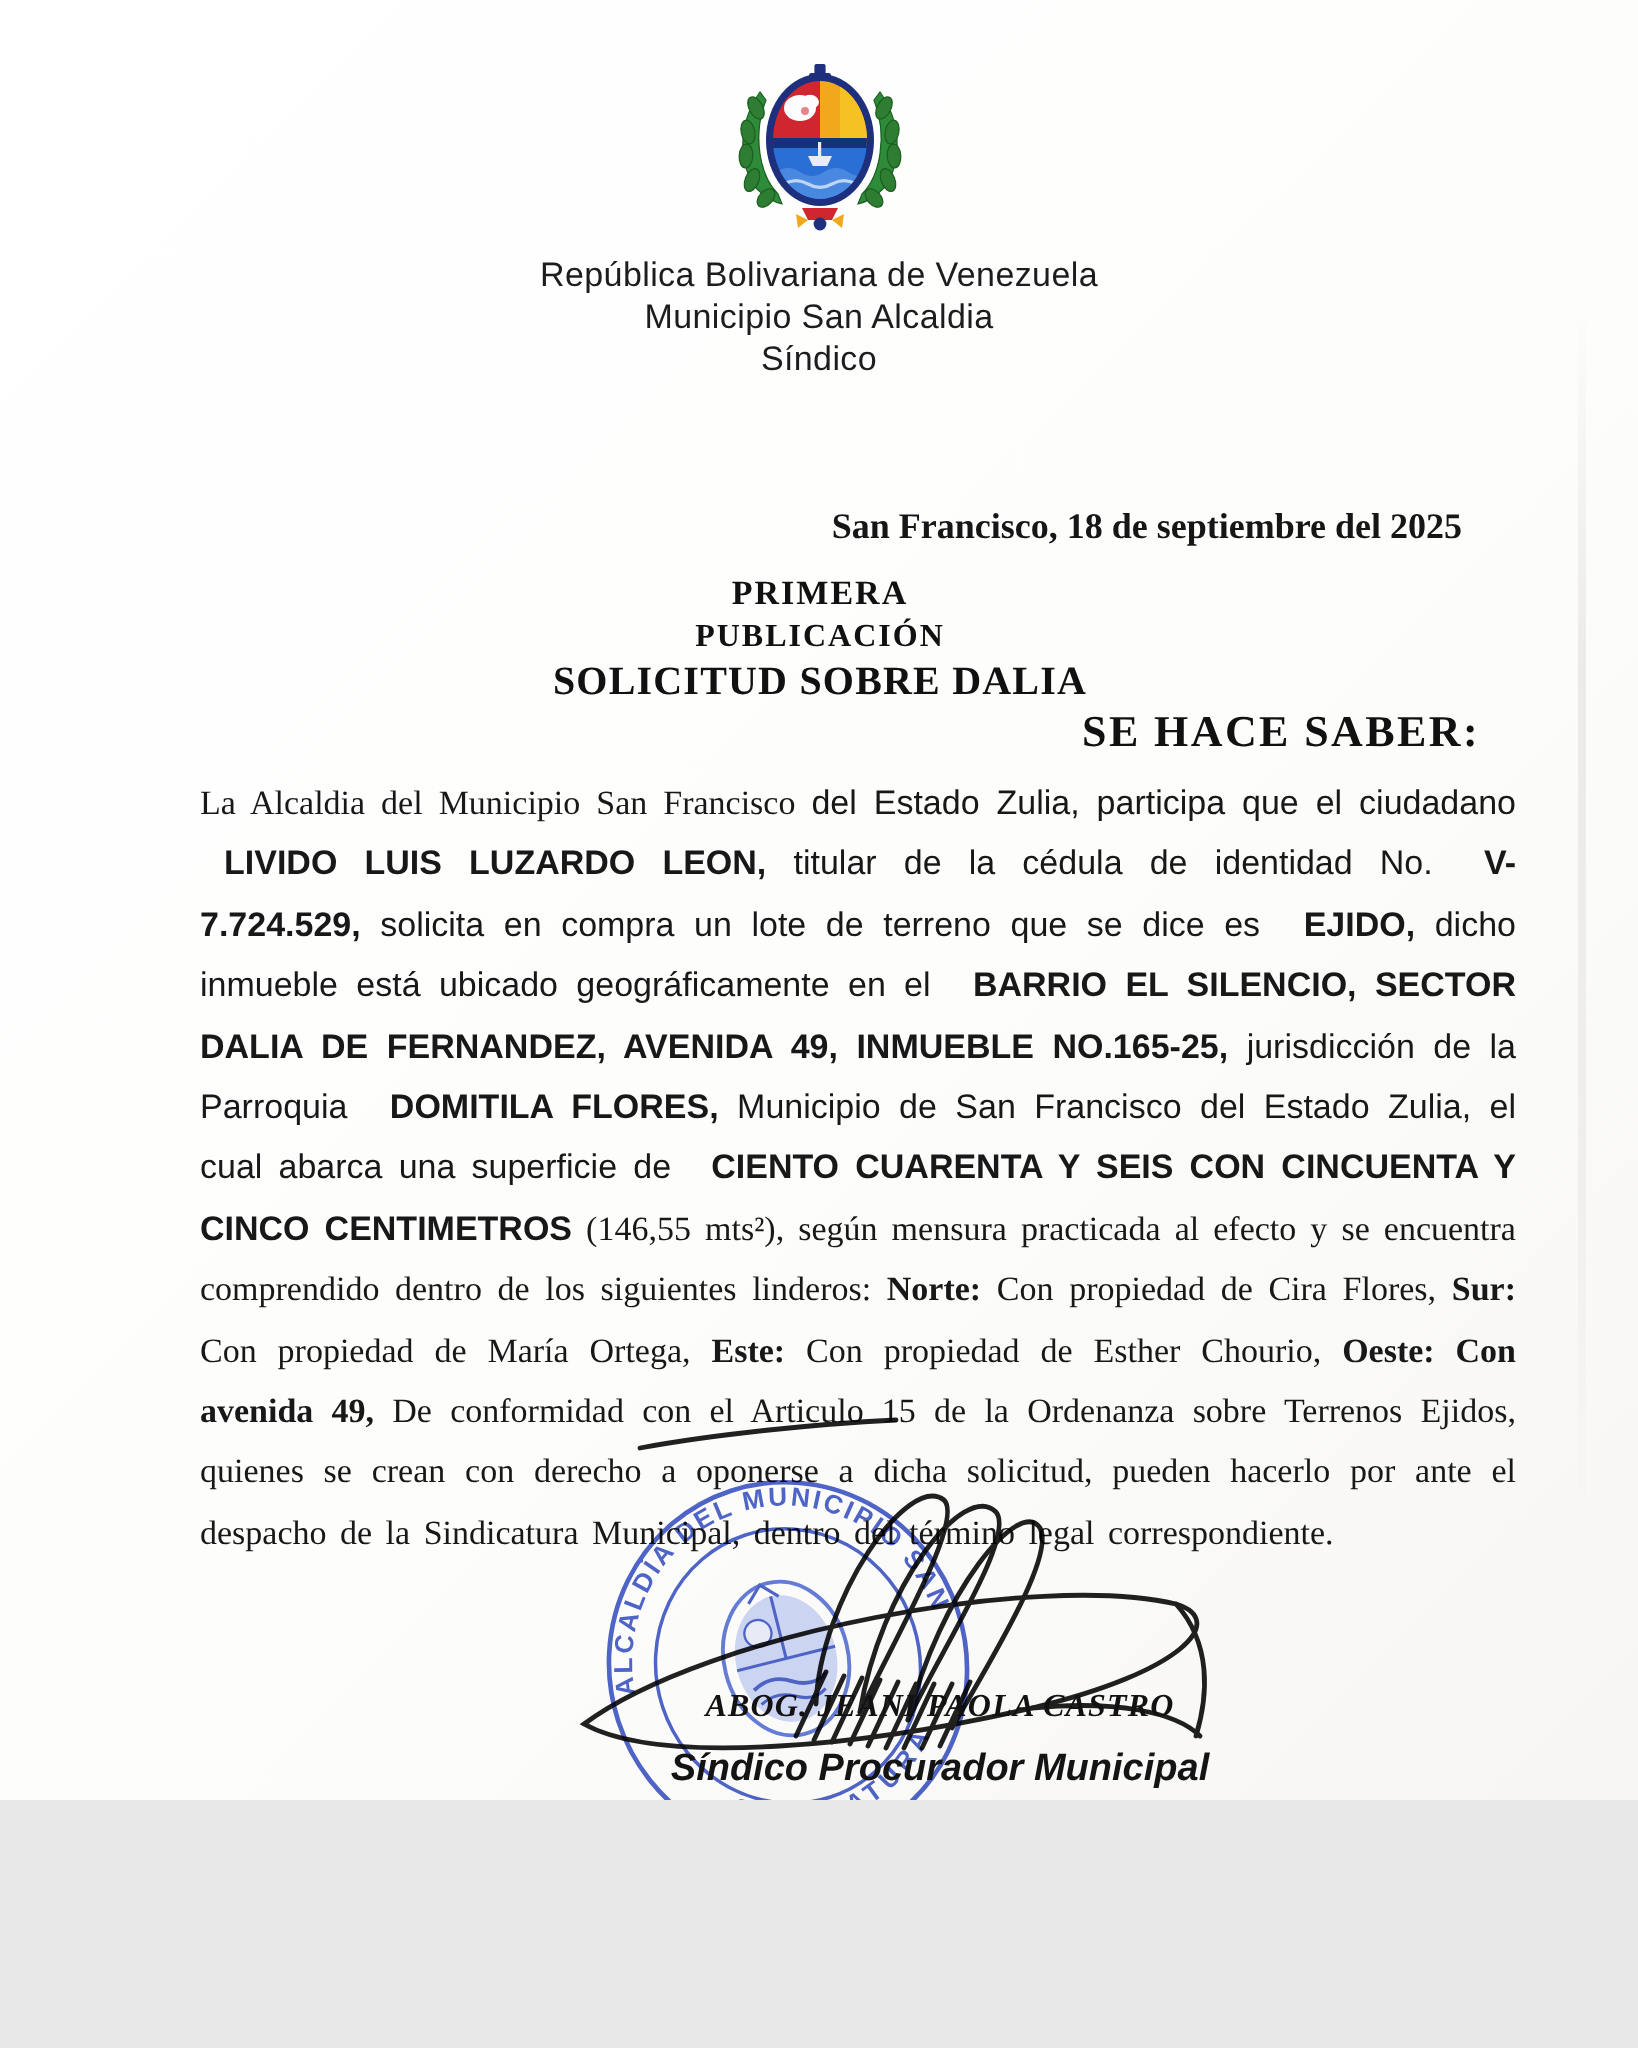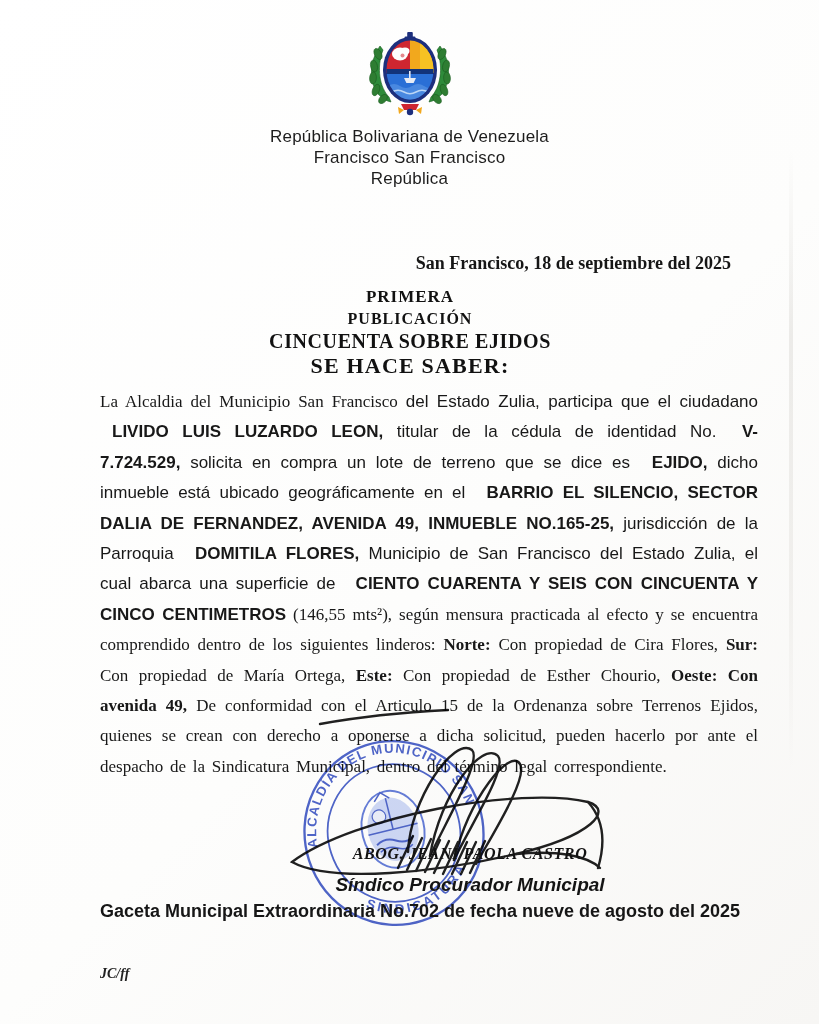--- a/index.html
+++ b/index.html
@@ -1,18 +1,18 @@
 <!DOCTYPE html>
 <html><head>
 <meta charset="utf-8">
 <style>
   html,body{margin:0;padding:0;background:#e8e8e8;}
   .page{
     position:relative;
-    width:819px;height:1024px;
+    width:819px;height:900px;
     margin:0 auto;
     background:linear-gradient(135deg,#ffffff 0%,#fdfdfc 55%,#f7f6f4 100%);
     overflow:hidden;
     font-family:"Liberation Sans",sans-serif;
     color:#1c1c1c;
     text-decoration:underline;
   }
   .scan-streak{
     position:absolute;right:26px;top:150px;width:4px;height:620px;
     background:linear-gradient(#fff0,#d8d6d2 30%,#e4e2de 70%,#fff0);
@@ -28,21 +28,21 @@
     font-family:"Liberation Serif",serif;font-weight:700;font-size:18px;color:#161616;margin-top:22px;
   }
   
   .titleblock{
     position:absolute;top:258px;left:80px;width:660px;text-align:center;
     font-family:"Liberation Serif",serif;font-weight:700;color:#111;margin-top:28px;
   }
   .t1{font-size:17px;letter-spacing:1px;line-height:21px;}
   .t2{font-size:16px;letter-spacing:1px;line-height:23px;}
   .t3{font-size:20px;letter-spacing:.6px;line-height:23px;}
-  .t4{font-size:22px;letter-spacing:1.2px;line-height:25px;}
+  .t4{font-size:22px;letter-spacing:1.2px;line-height:25px;text-align:right;}
   
   .bodytext{
     position:absolute;top:370px;left:100px;width:658px;
     text-align:justify;font-size:17px;line-height:30.4px;
     word-spacing:2.5px;color:#181818;
   }
   .sf{font-family:"Liberation Serif",serif;}
   .sfb{font-family:"Liberation Serif",serif;font-weight:700;}
   .ss{font-family:"Liberation Sans",sans-serif;}
   .ssb{font-family:"Liberation Sans",sans-serif;font-weight:700;margin-left:12px;}
@@ -120,31 +120,31 @@
         <rect x="51" y="43" width="1.6" height="8" fill="#e8ecf5"></rect>
       </g>
 
       <path d="M43 76 l18 0 l-3 6 l-12 0 Z" fill="#cf2630"></path>
       <circle cx="52" cy="84" r="3.2" fill="#1d2f7d"></circle>
       <path d="M40 79 l6 3 l-5 4 Z" fill="#f2a81d"></path>
       <path d="M64 79 l-6 3 l5 4 Z" fill="#f2a81d"></path>
     </svg>
     <div class="header-lines">
       <div>República Bolivariana de Venezuela</div>
-      <div>Francisco San Francisco</div>
-      <div>República</div>
+      <div>Municipio San Alcaldia</div>
+      <div>Síndico</div>
     </div>
   </div>
 
   <div class="dateline">San Francisco, 18 de septiembre del 2025</div>
 
   <div class="titleblock">
     <div class="t1">PRIMERA</div>
     <div class="t2">PUBLICACIÓN</div>
-    <div class="t3">CINCUENTA SOBRE EJIDOS</div>
+    <div class="t3">SOLICITUD SOBRE DALIA</div>
     <div class="t4">SE HACE SABER:</div>
   </div>
 
   <p class="bodytext"><span class="sf">La Alcaldia del Municipio San Francisco </span><span class="ss">del Estado Zulia, participa que el ciudadano </span><span class="ssb">LIVIDO LUIS LUZARDO LEON,</span><span class="ss"> titular de la cédula de identidad No. </span><span class="ssb">V-7.724.529,</span><span class="ss"> solicita en compra un lote de terreno que se dice es </span><span class="ssb">EJIDO,</span><span class="ss"> dicho inmueble está ubicado geográficamente en el </span><span class="ssb">BARRIO EL SILENCIO, SECTOR DALIA DE FERNANDEZ, AVENIDA 49, INMUEBLE NO.165-25,</span><span class="ss"> jurisdicción de la Parroquia </span><span class="ssb">DOMITILA FLORES,</span><span class="ss"> Municipio de San Francisco del Estado Zulia, el cual abarca una superficie de </span><span class="ssb">CIENTO CUARENTA Y SEIS CON CINCUENTA Y CINCO CENTIMETROS</span><span class="sf"> (146,55 mts²), según mensura practicada al efecto y se encuentra comprendido dentro de los siguientes linderos: </span><span class="sfb">Norte:</span><span class="sf"> Con propiedad de Cira Flores, </span><span class="sfb">Sur:</span><span class="sf"> Con propiedad de María Ortega, </span><span class="sfb">Este:</span><span class="sf"> Con propiedad de Esther Chourio, </span><span class="sfb">Oeste: Con avenida 49,</span><span class="sf"> De conformidad con el Articulo 15 de la Ordenanza sobre Terrenos Ejidos, quienes se crean con derecho a oponerse a dicha solicitud, pueden hacerlo por ante el despacho de la Sindicatura Municipal, dentro del término legal correspondiente.</span></p>
 
   <svg class="stamp" viewBox="0 0 200 200" aria-hidden="true">
     <g transform="rotate(-18 100 100)" stroke="#3b54c4" fill="none" stroke-width="2.4">
       <ellipse cx="100" cy="100" rx="92" ry="95"></ellipse>
       <ellipse cx="100" cy="100" rx="68" ry="71" stroke-width="1.8"></ellipse>
     </g>

